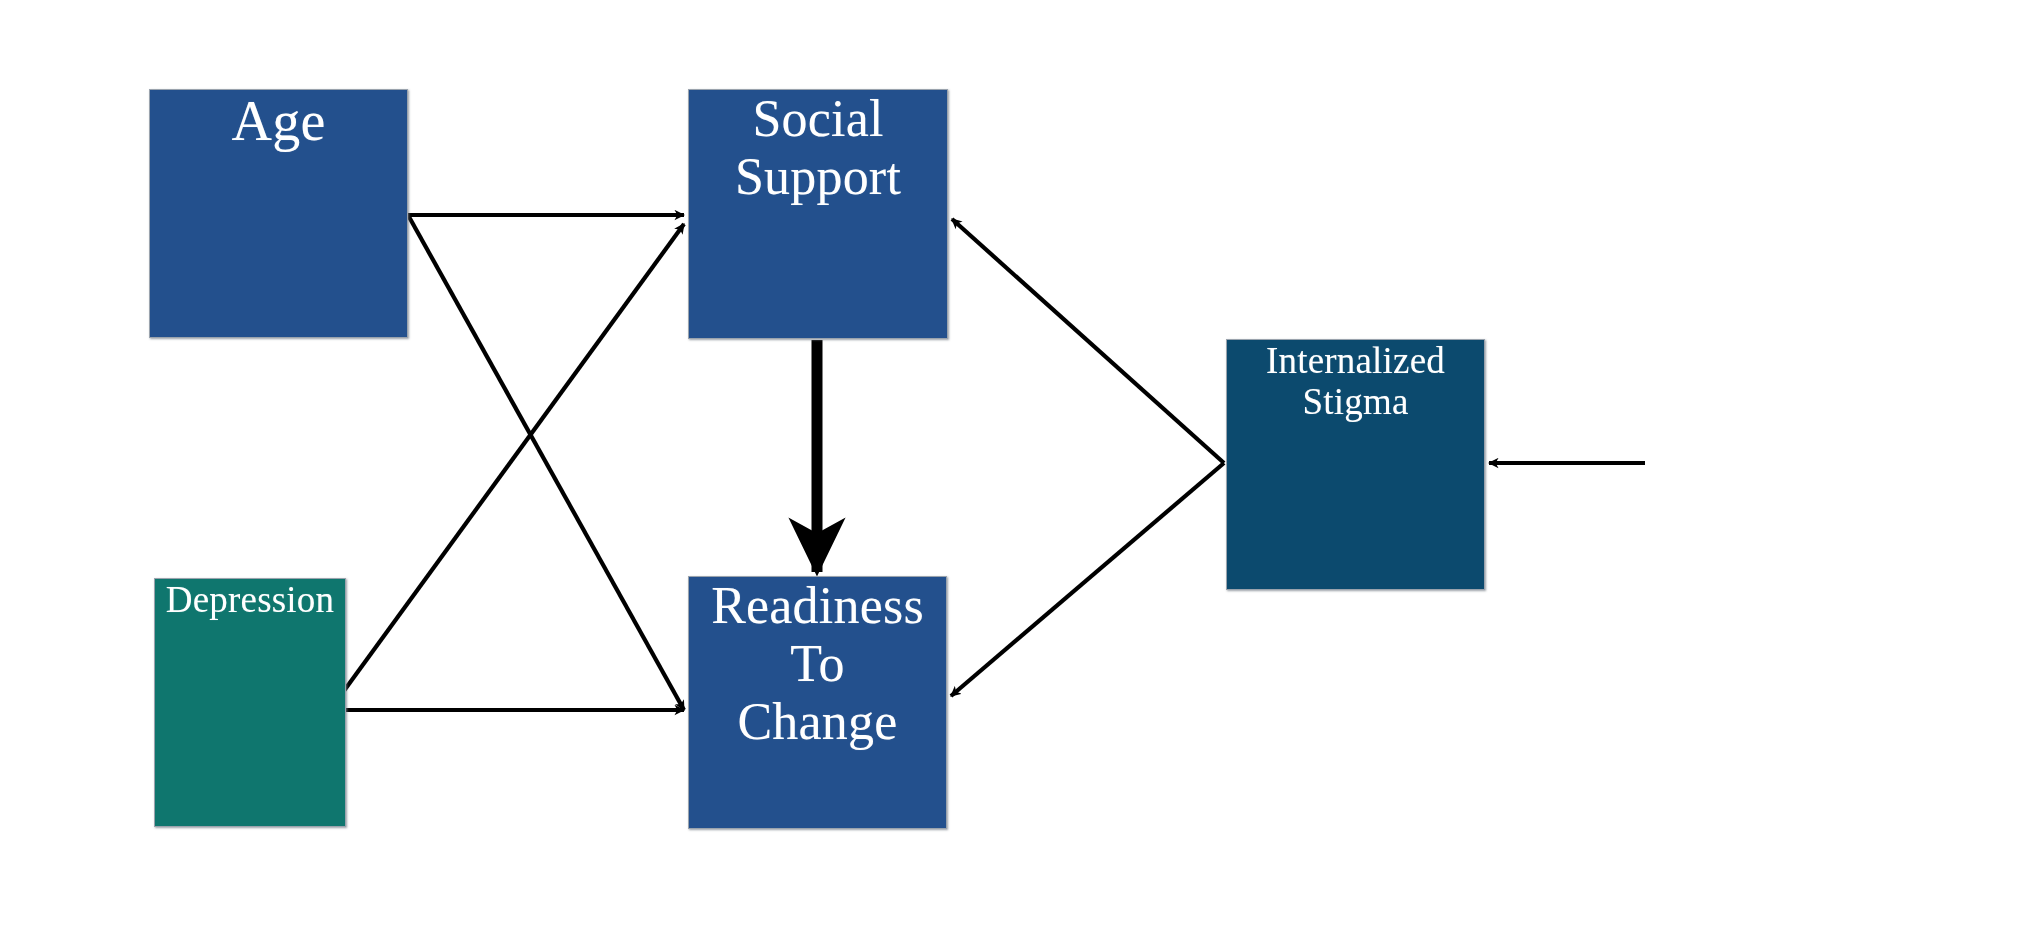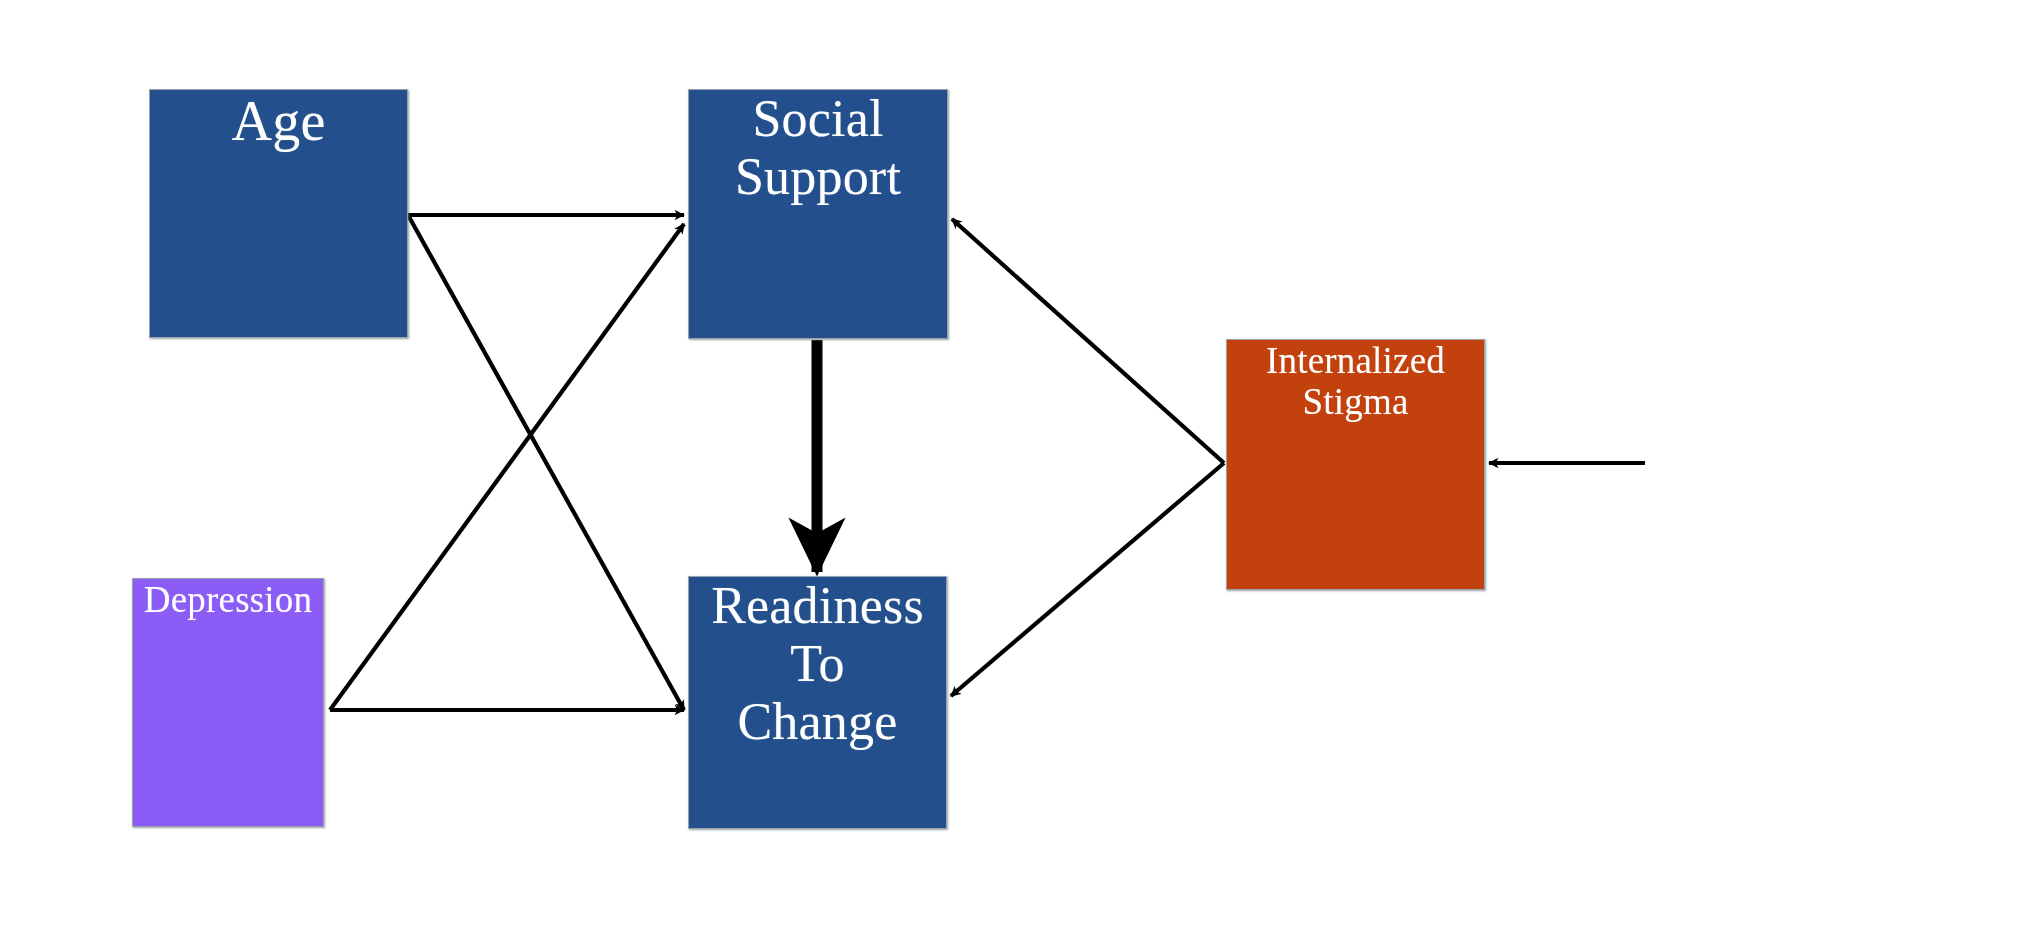--- a/index.html
+++ b/index.html
@@ -71,34 +71,34 @@
         <line x1="1224" y1="463" x2="952" y2="219" stroke="#000000" stroke-width="4.2" marker-end="url(#arrow-thin)"></line>
         <line x1="1224" y1="463" x2="951" y2="696" stroke="#000000" stroke-width="4.2" marker-end="url(#arrow-thin)"></line>
         <line x1="1645" y1="463" x2="1489" y2="463" stroke="#000000" stroke-width="4.2" marker-end="url(#arrow-thin)"></line>
       </g>
   </svg>
 
   <div class="node-box" style="left: 149px; top: 89px; width: 259px; height: 249px; background: rgb(35, 80, 141);">
     <span class="node-label size-lg">Age</span>
   </div>
 
-  <div class="node-box" style="left: 132px; top: 578px; width: 192px; height: 249px; background: #8b5cf6;">
+  <div class="node-box" style="left: 154px; top: 578px; width: 192px; height: 249px; background: #0f766e;">
     <span class="node-label size-sm">Depression</span>
   </div>
 
   <div class="node-box" style="left: 688px; top: 89px; width: 260px; height: 250px; background: rgb(35, 80, 141);">
     <span class="node-label size-md">Social
 Support</span>
   </div>
 
   <div class="node-box" style="left: 688px; top: 576px; width: 259px; height: 253px; background: rgb(35, 80, 141);">
     <span class="node-label size-md">Readiness
 To
 Change</span>
   </div>
 
-  <div class="node-box" style="left: 1226px; top: 339px; width: 259px; height: 251px; background: #c2410c;">
+  <div class="node-box" style="left: 1226px; top: 339px; width: 259px; height: 251px; background: #0c4a6e;">
     <span class="node-label size-sm">Internalized
 Stigma</span>
   </div>
 
 
 </div>
 
 </body></html>

